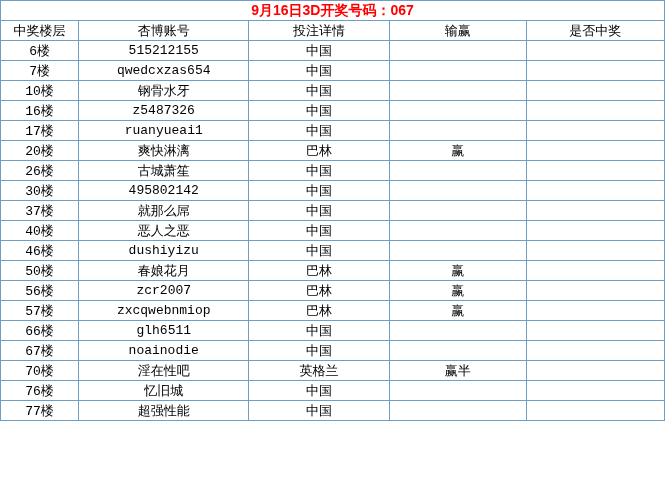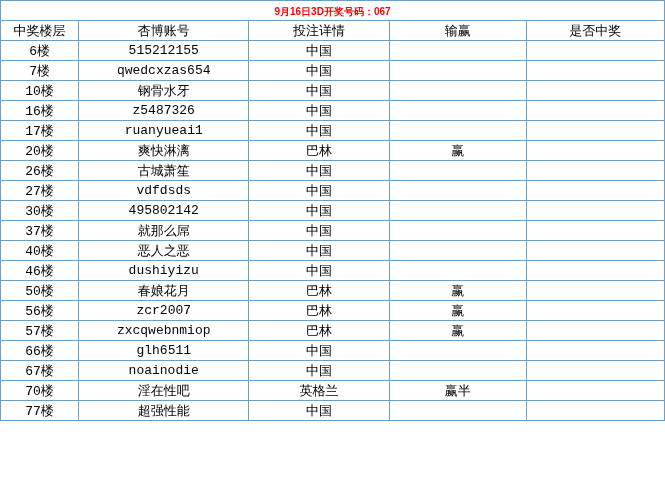--- a/index.html
+++ b/index.html
@@ -37,21 +37,21 @@
     overflow: hidden;
     white-space: nowrap;
   }
   .title-row td {
     border: 1px solid #6d9ec6;
     height: 21px;
   }
   .title-text {
     color: #ff0000;
     font-weight: bold;
-    font-size: 10px;
+    font-size: 14px;
     font-family: "Liberation Sans", sans-serif;
     letter-spacing: 0px;
   }
   .header-row td {
     color: #1f4e9c;
     font-weight: bold;
     font-size: 14px;
     height: 21px;
   }
   .col-a { width: 78px; }
@@ -145,27 +145,20 @@
         <td></td>
       </tr>
       <tr>
         <td class="floor">26楼</td>
         <td class="cell-cn">古城萧笙</td>
         <td class="cell-cn">中国</td>
         <td class="win-text"></td>
         <td></td>
       </tr>
       <tr>
-        <td class="floor">27楼</td>
-        <td class="cell-mono">vdfdsds</td>
-        <td class="cell-cn">中国</td>
-        <td class="win-text"></td>
-        <td></td>
-      </tr>
-      <tr>
         <td class="floor">30楼</td>
         <td class="cell-mono">495802142</td>
         <td class="cell-cn">中国</td>
         <td class="win-text"></td>
         <td></td>
       </tr>
       <tr>
         <td class="floor">37楼</td>
         <td class="cell-cn">就那么屌</td>
         <td class="cell-cn">中国</td>
@@ -222,20 +215,27 @@
         <td></td>
       </tr>
       <tr>
         <td class="floor">70楼</td>
         <td class="cell-cn">淫在性吧</td>
         <td class="cell-cn">英格兰</td>
         <td class="win-text">赢半</td>
         <td></td>
       </tr>
       <tr>
+        <td class="floor">76楼</td>
+        <td class="cell-cn">忆旧城</td>
+        <td class="cell-cn">中国</td>
+        <td class="win-text"></td>
+        <td></td>
+      </tr>
+      <tr>
         <td class="floor">77楼</td>
         <td class="cell-cn">超强性能</td>
         <td class="cell-cn">中国</td>
         <td class="win-text"></td>
         <td></td>
       </tr>
 
     </tbody>
   </table>
 </div>

